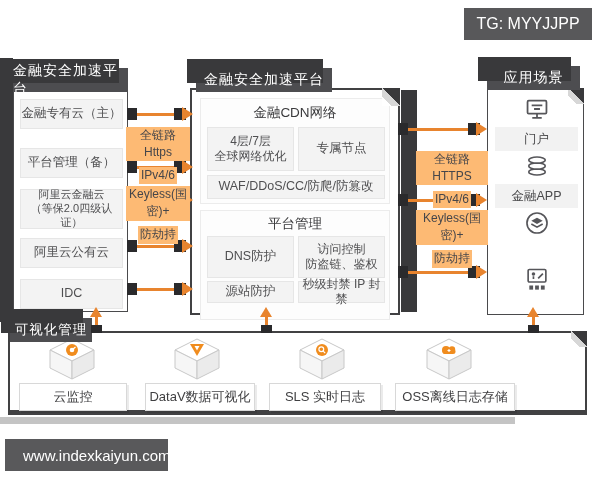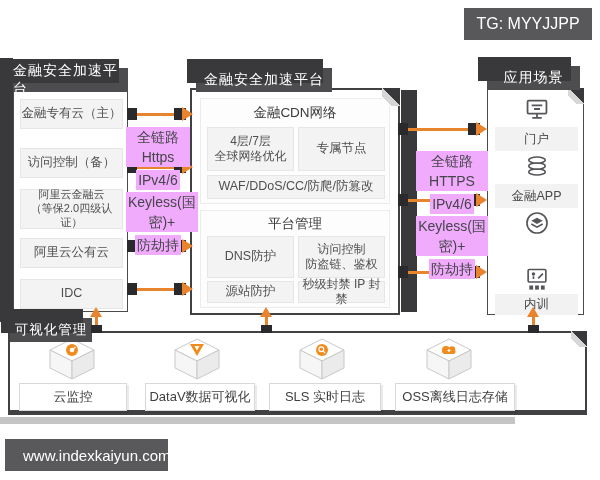--- a/index.html
+++ b/index.html
@@ -30,21 +30,21 @@
   .h-arrow .hb{position:absolute;right:-2px;top:-5px;width:12px;height:12px;background:#2a2a2c;}
   .h-arrow::after{content:'';position:absolute;right:-9px;top:-6px;
        border-left:11px solid #e8842e;border-top:7px solid transparent;border-bottom:7px solid transparent;}
   .v-arrow{width:3px;background:#e8842e;z-index:5;}
   .v-arrow::before{content:'';position:absolute;left:-4px;bottom:-2px;width:11px;height:8px;background:#2a2a2c;}
   .v-arrow::after{content:'';position:absolute;top:-9px;left:-5px;
        border-bottom:10px solid #e8842e;border-left:6px solid transparent;border-right:6px solid transparent;}
 
   
   .link-text{z-index:6;text-align:center;line-height:1.45;}
-  .link-text span{display:inline-block;background:#f0abfc;color:#46464a;font-size:14px;
+  .link-text span{display:inline-block;background:#fdba74;color:#46464a;font-size:12px;
        padding:0 2px;margin:0.5px 0;text-align:center;}
 
   
   .rp-icon{display:flex;justify-content:center;}
   .rp-label{background:#f2f2f2;display:flex;align-items:center;justify-content:center;
        font-size:12.5px;color:#4a4a4c;}
 
   
   .cube{display:flex;justify-content:center;}
   .b-label{background:#fff;border:1px solid #d8d8d8;box-shadow:2px 2px 0 rgba(0,0,0,0.08);
@@ -61,40 +61,40 @@
 <div id="stage">
 
   <div class="abs badge" style="left:464px;top:8px;width:128px;height:32px;">TG: MYYJJPP</div>
 
   <div class="abs shadow-strip" style="left:0;top:58px;width:13px;height:264px;"></div>
   <div class="abs shadow-strip" style="left:401px;top:90px;width:16px;height:222px;"></div>
 
   <div class="abs hdr" style="left:13px;top:68px;width:115px;height:24px;">金融安全加速平台</div>
   <div class="abs panel" style="left:13px;top:88px;width:115px;height:224px;padding-left:10px;">
     <div class="abs itm" style="left:6px;top:10px;width:103px;height:30px;">金融专有云（主）</div>
-    <div class="abs itm" style="left:6px;top:59px;width:103px;height:30px;">访问控制（备）</div>
+    <div class="abs itm" style="left:6px;top:59px;width:103px;height:30px;">平台管理（备）</div>
     <div class="abs itm" style="left:6px;top:100px;width:103px;height:40px;font-size:11px;">阿里云金融云
 （等保2.0四级认证）</div>
     <div class="abs itm" style="left:6px;top:149px;width:103px;height:30px;">阿里云公有云</div>
     <div class="abs itm" style="left:6px;top:190px;width:103px;height:30px;">IDC</div>
   </div>
 
   <div class="abs hdr" style="left:196px;top:68px;width:136px;height:24px;">金融安全加速平台</div>
   <div class="abs panel thick" style="left:190px;top:88px;width:210px;height:227px;">
     <div class="fold"></div>
 
     <div class="abs card" style="left:8px;top:8px;width:190px;height:106px;">
       <div class="card-title" style="top:5px;">金融CDN网络</div>
       <div class="abs itm" style="left:6px;top:28px;width:87px;height:44px;font-size:12px;">4层/7层
 全球网络优化</div>
       <div class="abs itm" style="left:97px;top:28px;width:87px;height:44px;">专属节点</div>
       <div class="abs itm" style="left:6px;top:76px;width:178px;height:24px;font-size:12.5px;">WAF/DDoS/CC/防爬/防篡改</div>
     </div>
 
-    <div class="abs card" style="left:8px;top:120px;width:190px;height:98px;">
+    <div class="abs card" style="left:8px;top:120px;width:190px;height:110px;">
       <div class="card-title" style="top:4px;">平台管理</div>
       <div class="abs itm" style="left:6px;top:25px;width:87px;height:42px;">DNS防护</div>
       <div class="abs itm" style="left:97px;top:25px;width:87px;height:42px;font-size:12px;">访问控制
 防盗链、鉴权</div>
       <div class="abs itm" style="left:6px;top:70px;width:87px;height:22px;">源站防护</div>
       <div class="abs itm" style="left:97px;top:70px;width:87px;height:22px;font-size:12px;">秒级封禁 IP 封禁</div>
     </div>
   </div>
 
   <div class="abs hdr" style="left:487px;top:66px;width:93px;height:24px;">应用场景</div>
@@ -133,21 +133,20 @@
       <svg width="26" height="26" viewBox="0 0 22 22" fill="none" stroke="#56565a" stroke-width="1.4">
         <rect x="3.5" y="3" width="15" height="10.5" rx="1"></rect>
         <circle cx="8" cy="6.8" r="1.5" fill="#56565a" stroke="none"></circle>
         <line x1="8" y1="8.6" x2="8" y2="11"></line>
           <line x1="12" y1="10.5" x2="16" y2="6.5"></line>
         <rect x="4.5" y="16.5" width="3.2" height="3.5" fill="#56565a" stroke="none"></rect>
         <rect x="9.4" y="16.5" width="3.2" height="3.5" fill="#56565a" stroke="none"></rect>
         <rect x="14.3" y="16.5" width="3.2" height="3.5" fill="#56565a" stroke="none"></rect>
       </svg>
     </div>
-    <div class="abs rp-label" style="left:7px;top:205px;width:83px;height:21px;">内训</div>
   </div>
 
   <div class="abs link-text" style="left:126px;top:126px;width:64px;">
     <span>全链路Https</span><br>
     <span>IPv4/6</span><br>
     <span>Keyless(国密)+</span><br>
     <span>防劫持</span>
   </div>
   <div class="abs link-text" style="left:416px;top:150px;width:72px;">
     <span>全链路HTTPS</span><br>

